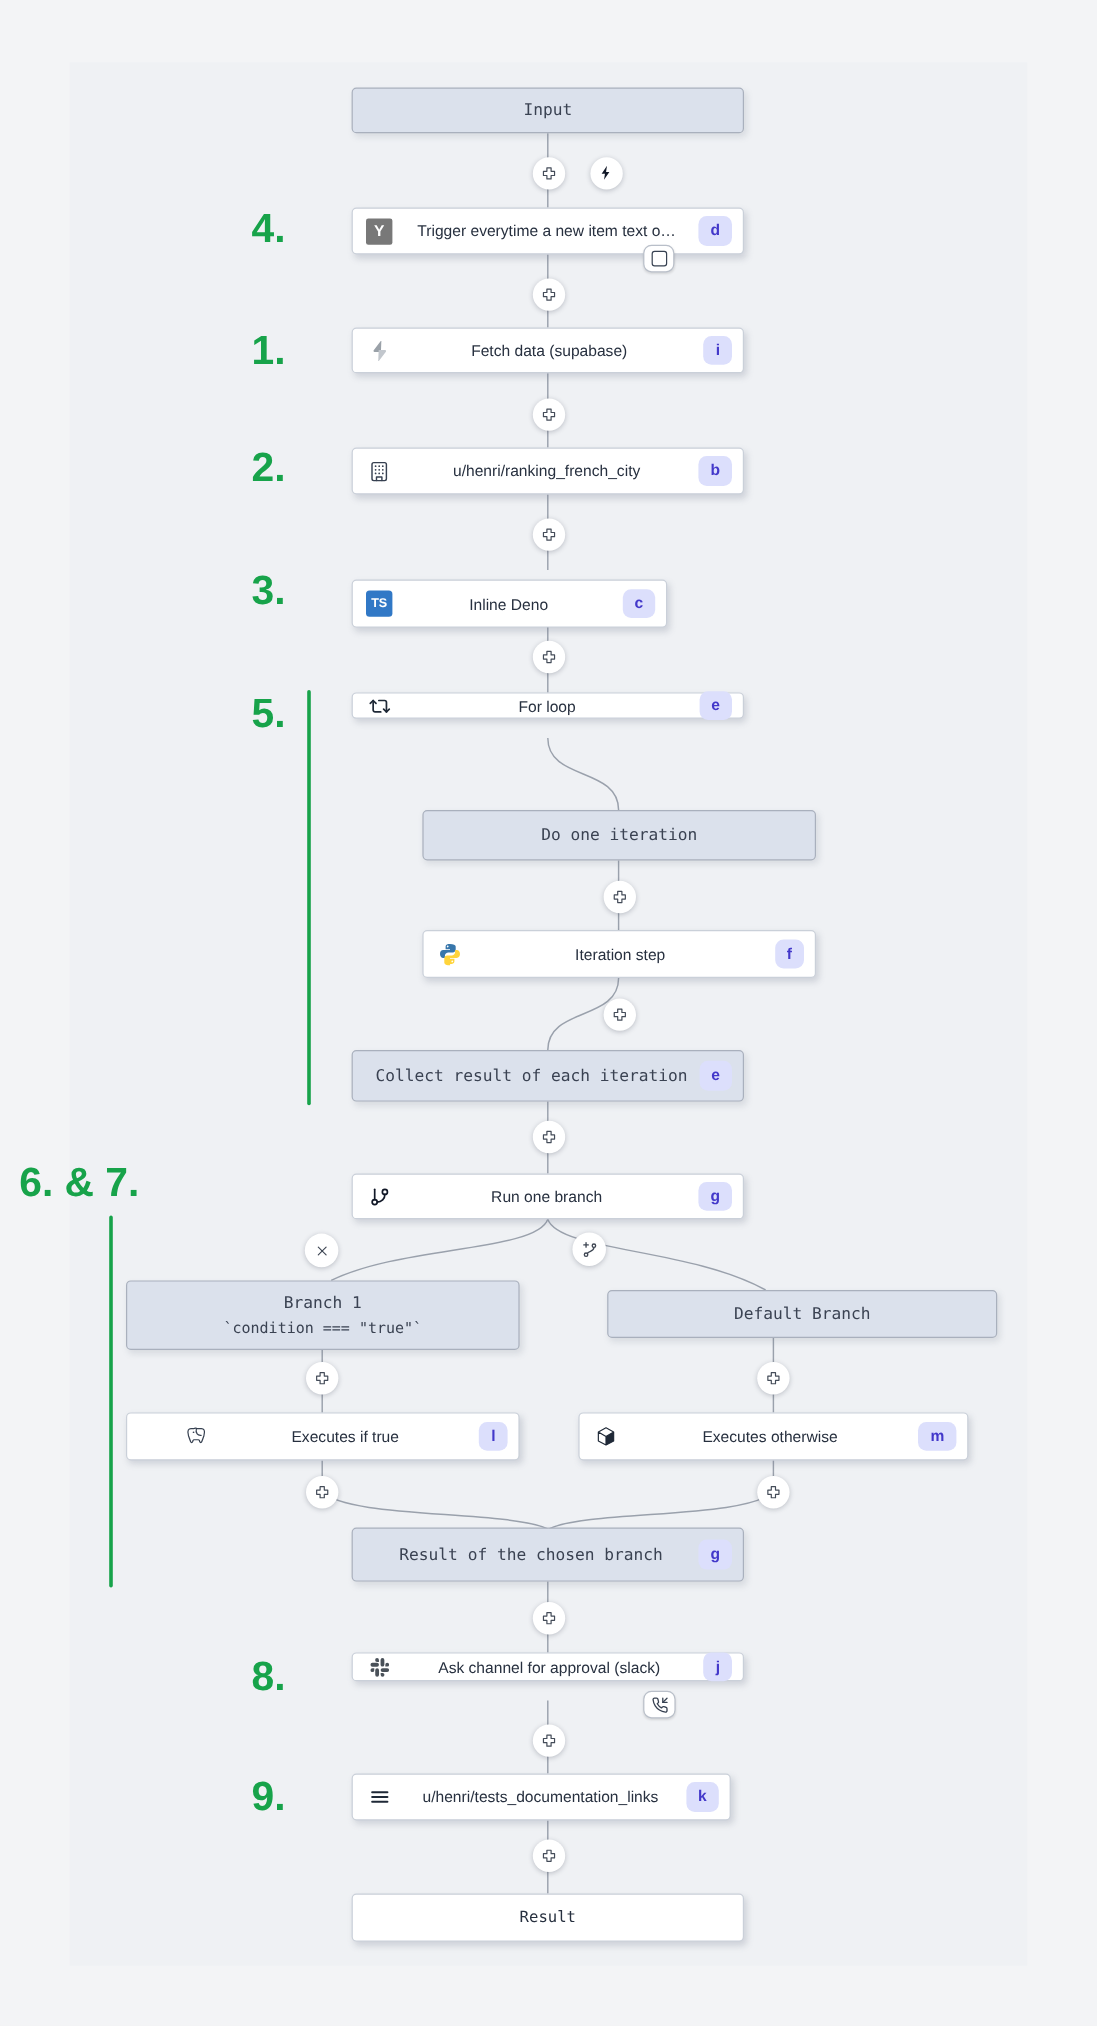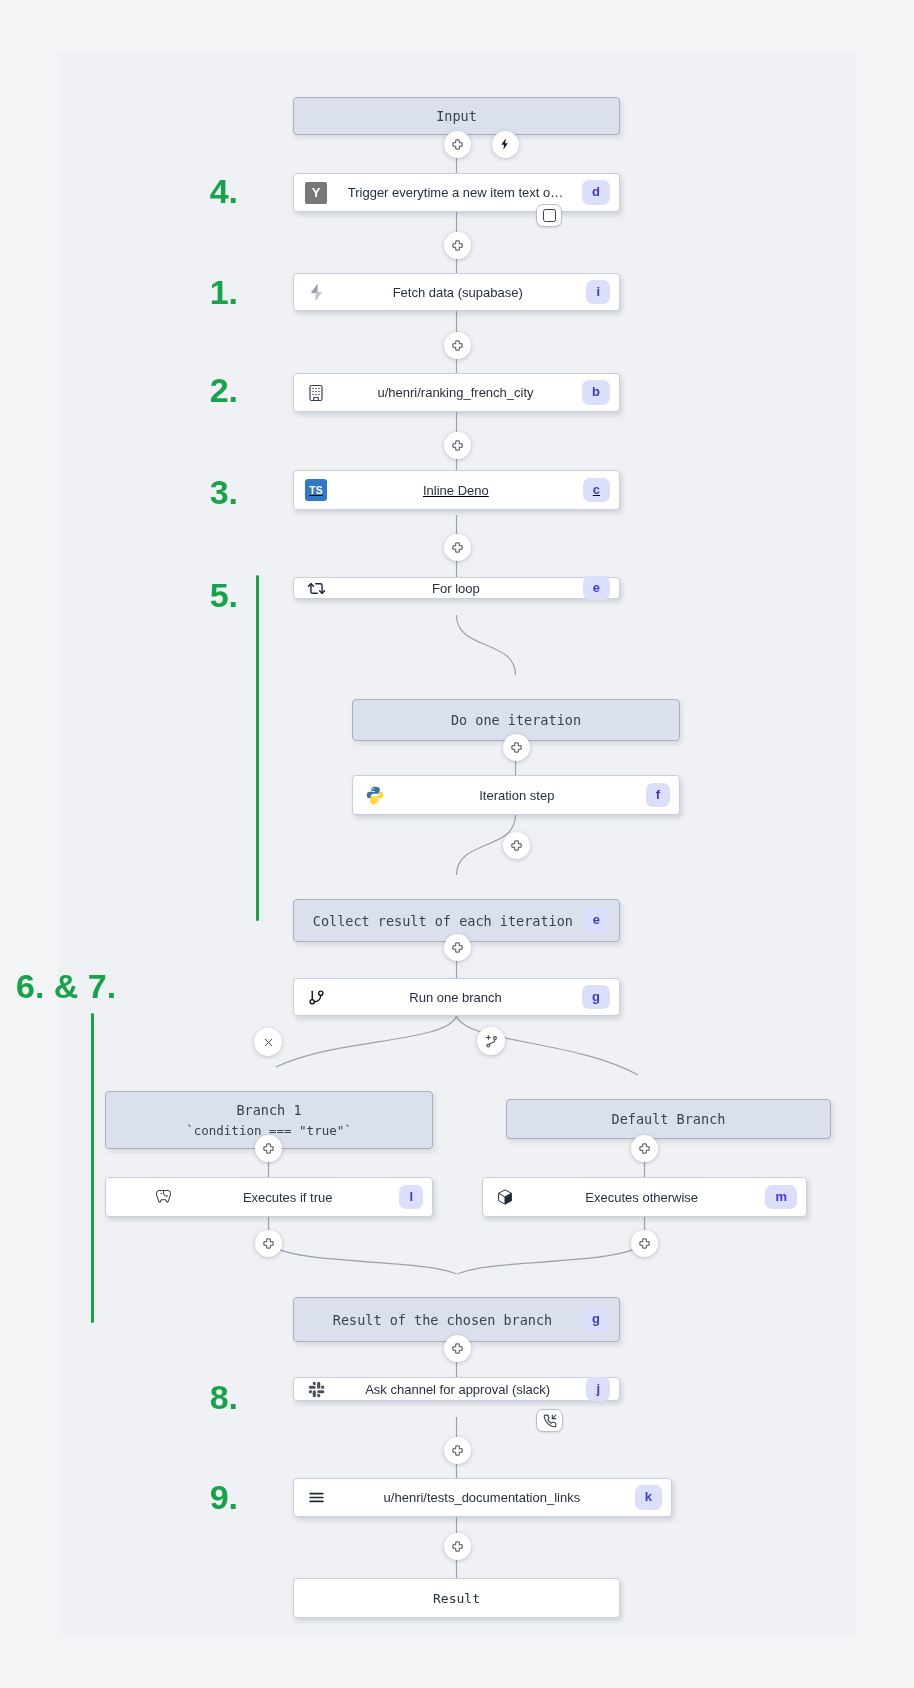--- a/index.html
+++ b/index.html
@@ -1,21 +1,21 @@
 <!DOCTYPE html>
 <html><head>
 <meta charset="utf-8">
 <style>
   html,body{margin:0;padding:0;background:#f3f4f6;}
   .canvas{position:relative;width:914px;height:1688px;background:#f3f4f6;font-family:"Liberation Sans",sans-serif;overflow:hidden;}
   .panel{position:absolute;left:58px;top:52px;width:798px;height:1586px;background:#eff1f4;}
   .edges{position:absolute;left:0;top:0;width:914px;height:1688px;pointer-events:none;}
   .node{position:absolute;display:flex;align-items:center;box-sizing:border-box;border-radius:4px;padding:0 9px;}
   .node.white{background:#ffffff;border:1px solid #cad0d9;box-shadow:2px 3px 5px rgba(110,120,140,.25);}
-  .node.virtual{background:#dbe1ec;border:1px solid #a9b0bd;box-shadow:2px 3px 5px rgba(110,120,140,.18);margin-top:24px;}
+  .node.virtual{background:#dbe1ec;border:1px solid #a9b0bd;box-shadow:2px 3px 5px rgba(110,120,140,.18);}
   .node .label{flex:1;text-align:center;font-size:13px;color:#27303f;white-space:nowrap;overflow:hidden;text-overflow:ellipsis;}
   .node.virtual .label,.mono{font-family:"DejaVu Sans Mono",monospace;font-size:13.5px;color:#3a4252;}
   .badge{background:#dcdffc;color:#4338ca;font-weight:700;font-size:13px;border-radius:7px;padding:3px 10px;line-height:1.4;font-family:"Liberation Sans",sans-serif;}
   .icon{width:26px;display:flex;justify-content:center;align-items:center;flex:0 0 auto;}
   .sq-icon{width:22px;height:22px;border-radius:3px;display:flex;align-items:center;justify-content:center;color:#fff;font-weight:700;}
   .circle{position:absolute;background:#fff;border-radius:50%;box-shadow:0 1px 4px rgba(30,40,60,.25);display:flex;align-items:center;justify-content:center;}
   .mini-btn{position:absolute;background:#fff;border:1px solid #b9bfc9;border-radius:7px;display:flex;align-items:center;justify-content:center;box-shadow:0 1px 2px rgba(0,0,0,.12);box-sizing:border-box;}
   .annot{position:absolute;color:#17a34a;font-weight:700;font-size:34px;line-height:40px;white-space:nowrap;}
   .gline{position:absolute;width:3px;background:#17a34a;border-radius:2px;}
   .b1-title{text-align:left;line-height:21px;}
@@ -96,21 +96,21 @@
       <svg width="18" height="18" viewBox="0 0 24 24" fill="none" stroke="#374151" stroke-width="1.6" stroke-linecap="round" stroke-linejoin="round">
         <rect width="16" height="20" x="4" y="2" rx="2"></rect>
         <path d="M9 22v-4h6v4"></path>
         <path stroke-width="2" d="M8 6h.01M12 6h.01M16 6h.01M8 10h.01M12 10h.01M16 10h.01M8 14h.01M12 14h.01M16 14h.01"></path>
       </svg>
     </span>
     <span class="label">u/henri/ranking_french_city</span>
     <span class="badge">b</span>
   </div>
 
-  <div class="node white" style="left:293px;top:470px;width:327px;height:40px;text-decoration:underline;">
+  <div class="node white" style="left:293px;top:483px;width:263px;height:40px;">
     <span class="icon">
       <span class="sq-icon" style="background:#3178c6;font-size:10.5px;">TS</span>
     </span>
     <span class="label">Inline Deno</span>
     <span class="badge">c</span>
   </div>
 
   <div class="node white" style="left:293px;top:577px;width:327px;height:22px;">
     <span class="icon">
       <svg width="19" height="19" viewBox="0 0 24 24" fill="none" stroke="#1f2937" stroke-width="1.8" stroke-linecap="round" stroke-linejoin="round">
@@ -207,21 +207,21 @@
     <span class="badge">j</span>
   </div>
   <div class="mini-btn" style="left:536px;top:1409px;width:27px;height:23px;">
     <svg width="14" height="14" viewBox="0 0 24 24" fill="none" stroke="#374151" stroke-width="1.9" stroke-linecap="round" stroke-linejoin="round">
       <polyline points="16 2 16 8 22 8"></polyline>
         <line x1="22" y1="2" x2="16" y2="8"></line>
       <path d="M22 16.92v3a2 2 0 0 1-2.18 2 19.79 19.79 0 0 1-8.63-3.07 19.5 19.5 0 0 1-6-6A19.79 19.79 0 0 1 2.12 4.18 2 2 0 0 1 4.11 2h3a2 2 0 0 1 2 1.72c.13.96.36 1.9.7 2.81a2 2 0 0 1-.45 2.11L8.09 9.91a16 16 0 0 0 6 6l1.27-1.27a2 2 0 0 1 2.11-.45c.91.34 1.85.57 2.81.7A2 2 0 0 1 22 16.92z"></path>
     </svg>
   </div>
 
-  <div class="node white" style="left:293px;top:1478px;width:379px;height:39px;">
+  <div class="node white" style="left:293px;top:1478px;width:316px;height:39px;">
     <span class="icon">
       <svg width="19" height="19" viewBox="0 0 24 24" fill="none" stroke="#1f2937" stroke-width="2.2" stroke-linecap="round">
         <path d="M4 7h16M4 12h16M4 17h16"></path>
       </svg>
     </span>
     <span class="label">u/henri/tests_documentation_links</span>
     <span class="badge">k</span>
   </div>
 
   <div class="node white" style="left:293px;top:1578px;width:327px;height:40px;">

